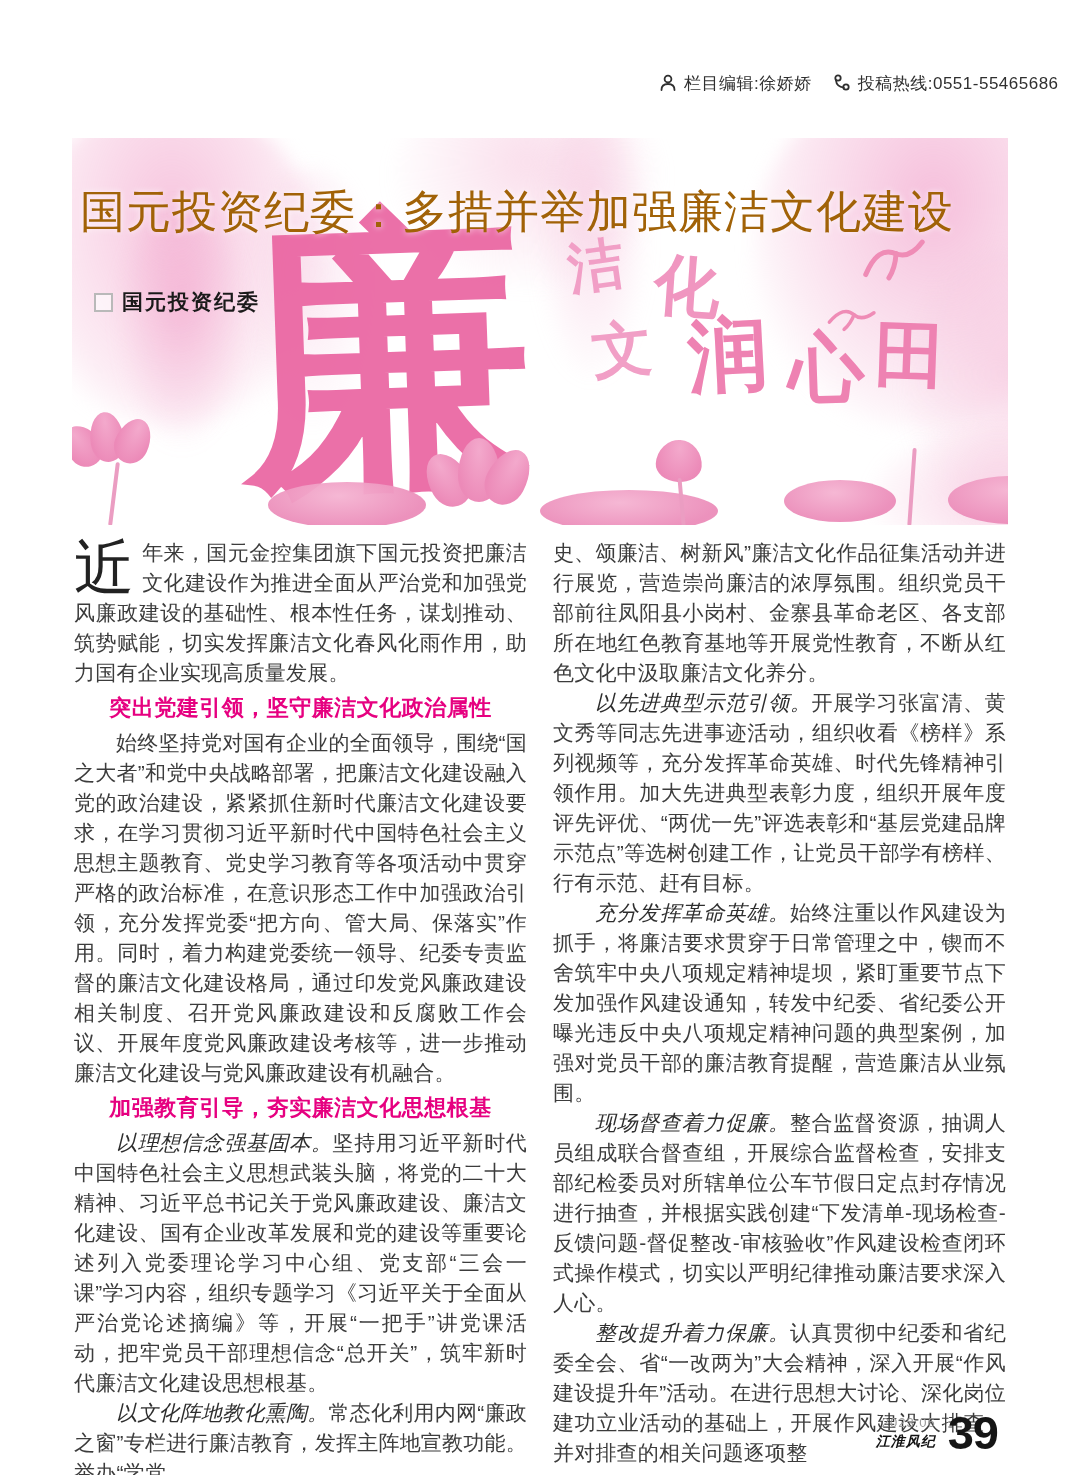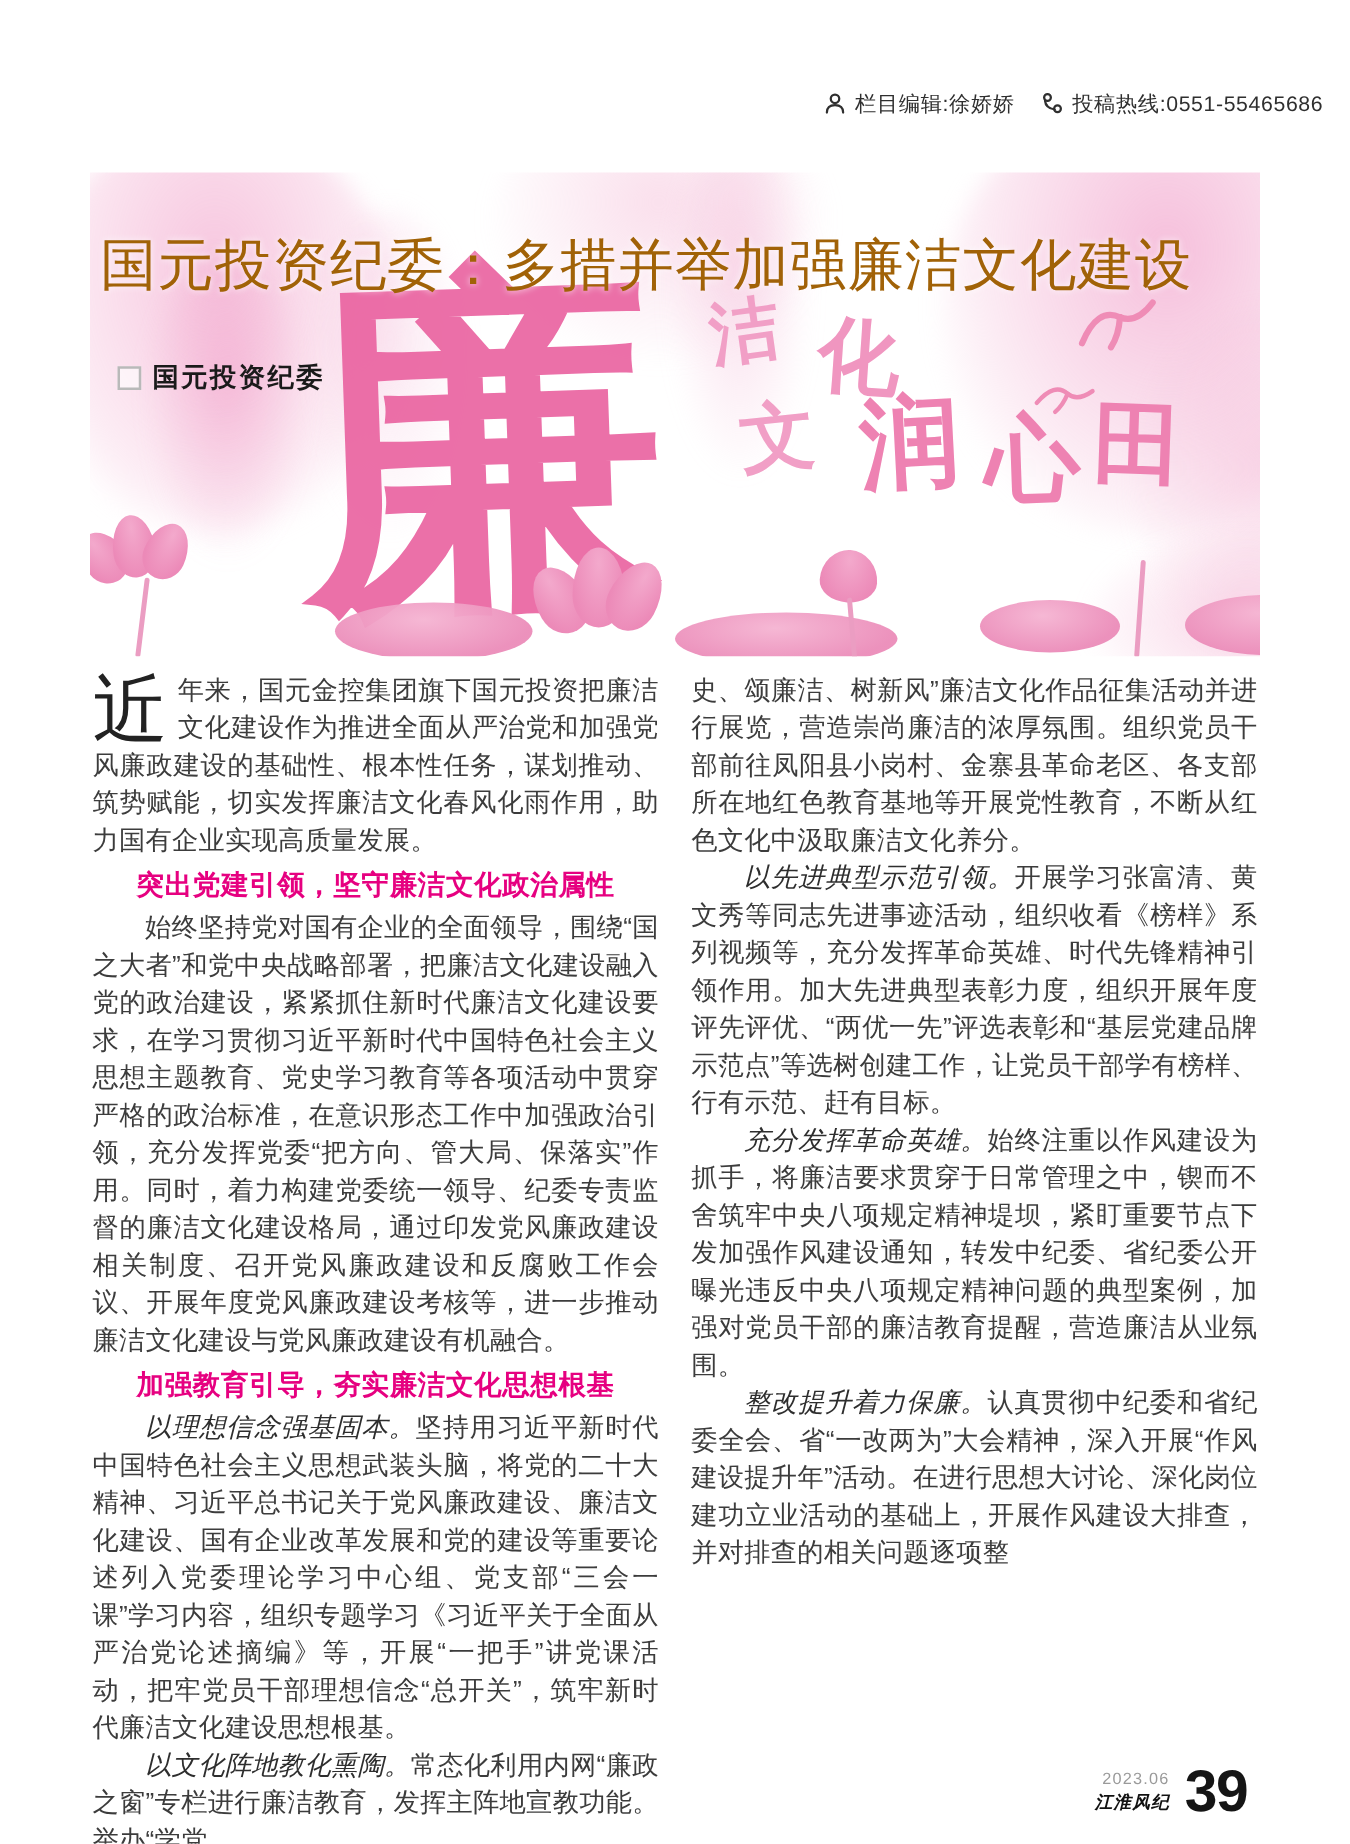--- a/index.html
+++ b/index.html
@@ -213,20 +213,23 @@
 
   <div class="col">
     <p class="no-indent"><span>史、颂廉洁、树新风”廉洁文化作品征集活动并进行展览，营造崇尚廉洁的浓厚氛围。组织党员干部前往凤阳县小岗村、金寨县革命老区、各支部所在地红色教育基地等开展党性教育，不断从红色文化中汲取廉洁文化养分。</span></p>
     <p>
       <span class="lead">以先进典型示范引领。</span><span>开展学习张富清、黄文秀等同志先进事迹活动，组织收看《榜样》系列视频等，充分发挥革命英雄、时代先锋精神引领作用。加大先进典型表彰力度，组织开展年度评先评优、“两优一先”评选表彰和“基层党建品牌示范点”等选树创建工作，让党员干部学有榜样、行有示范、赶有目标。</span>
     </p>
     <p>
       <span class="lead">充分发挥革命英雄。</span><span>始终注重以作风建设为抓手，将廉洁要求贯穿于日常管理之中，锲而不舍筑牢中央八项规定精神堤坝，紧盯重要节点下发加强作风建设通知，转发中纪委、省纪委公开曝光违反中央八项规定精神问题的典型案例，加强对党员干部的廉洁教育提醒，营造廉洁从业氛围。</span>
     </p>
     <p>
+      <span class="lead">现场督查着力促廉。</span><span>整合监督资源，抽调人员组成联合督查组，开展综合监督检查，安排支部纪检委员对所辖单位公车节假日定点封存情况进行抽查，并根据实践创建“下发清单-现场检查-反馈问题-督促整改-审核验收”作风建设检查闭环式操作模式，切实以严明纪律推动廉洁要求深入人心。</span>
+    </p>
+    <p>
       <span class="lead">整改提升着力保廉。</span><span>认真贯彻中纪委和省纪委全会、省“一改两为”大会精神，深入开展“作风建设提升年”活动。在进行思想大讨论、深化岗位建功立业活动的基础上，开展作风建设大排查，并对排查的相关问题逐项整</span>
     </p>
   </div>
 </div>
 
 <div class="footer">
   <div class="footer-mag">
     <div class="footer-issue">2023.06</div>
     <div class="footer-name">江淮风纪</div>
   </div>

